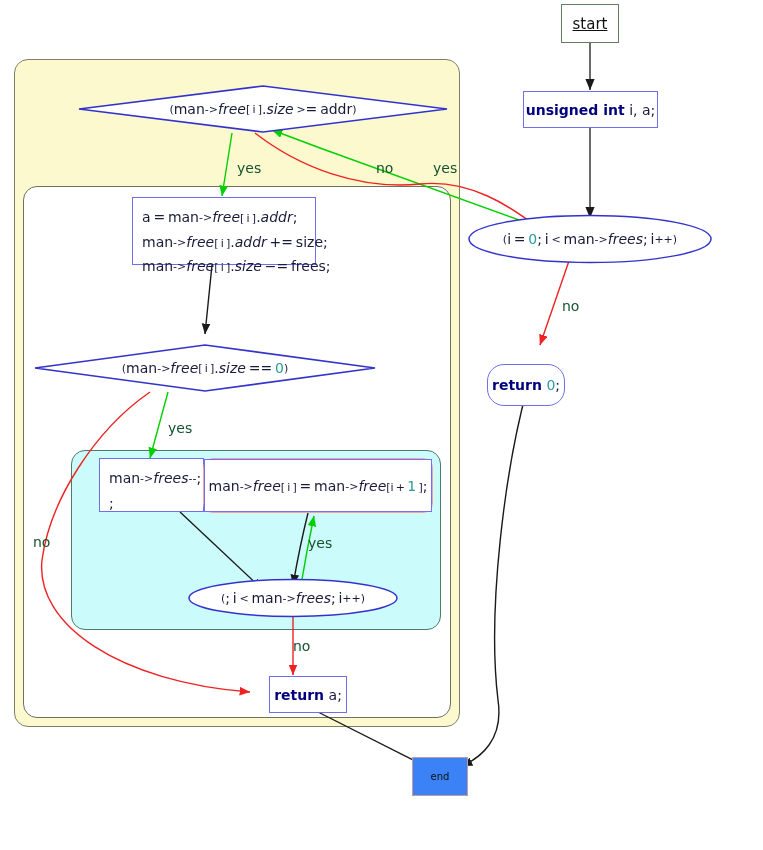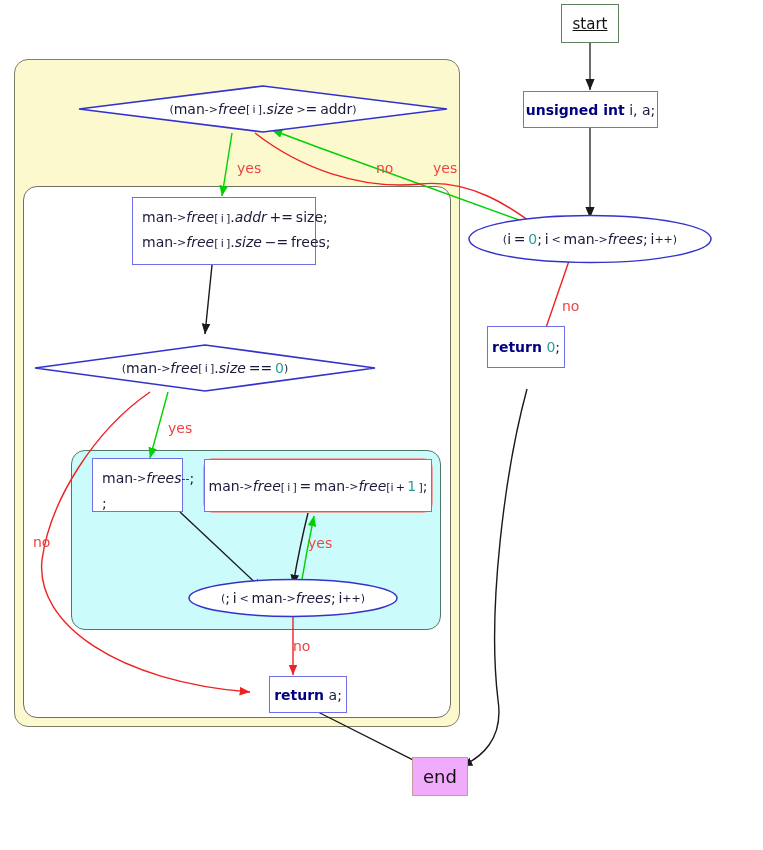--- a/index.html
+++ b/index.html
@@ -59,23 +59,23 @@
     text-align: center;
     white-space: nowrap;
   }
   .node-term {
     background: #ffffff;
     border: 1.5px solid #5f7f5f;
     font-size: 15px;
     color: #111111;
   }
   .node-end {
-    background: #f0abfc;
+    background: #3b82f6;
     border: 1.6px solid #c49a9a;
-    font-size: 18px;
+    font-size: 10px;
     color: #111111;
   }
   .node-stmt {
     background: #ffffff;
     border: 1.5px solid #6f6fe8;
     font-size: 14px;
     color: #1a1a3a;
     text-align: right;
   }
   .node-stmt-multi {
@@ -136,21 +136,21 @@
   .kw { color: #00007f; font-weight: bold; }
   .num { color: #2a9b9b; }
   .ital { font-style: italic; color: #1a1a3a; }
   .idx { font-size: 11px; }
   .paren { font-size: 11px; vertical-align: 0.08em; }
 
   
   .edge-label {
     position: absolute;
     font-size: 14px;
-    color: #ef4444;
+    color: #14532d;
     z-index: 12;
     white-space: nowrap;
   }
 </style>
 </head>
 <body>
 
 <div id="canvas">
 
   <div class="cluster cluster-outer" style="left:14px; top:59px; width:446px; height:668px;"></div>
@@ -226,55 +226,58 @@
         <span class="paren">&lt;</span>
         <span> man</span>
         <span class="paren">-&gt;</span>
         <span class="ital">frees</span>
         <span>; i</span>
         <span class="paren">++</span>
         <span class="paren">)</span>
     </div>
   </div>
 
-  <div class="node node-stmt" style="left:487px; top:326px; width:78px; height:42px;">
+  <div class="node node-stmt" style="left:487px; top:364px; width:78px; height:42px;border-radius:17px;">
     <span>
       <span class="kw">return</span>
       <span class="num">0</span><span>;</span>
     </span>
   </div>
 
   <div class="diamond-wrap" style="left:77px; top:84px; width:372px; height:50px;">
     <svg width="372" height="50" viewBox="0 0 372 50">
       <polygon points="2,25 186,2 370,25 186,48" fill="#ffffff" stroke="#3333cc" stroke-width="1.6"></polygon>
     </svg>
     <div class="diamond-label">
       <span class="paren">(</span><span>man</span><span class="paren">-&gt;</span><span class="ital">free</span><span class="idx">[ i ]</span><span>.</span><span class="ital">size</span> <span class="paren">&gt;</span><span>= addr</span><span class="paren">)</span>
     </div>
   </div>
 
   <div class="node node-stmt node-stmt-multi" style="left:132px; top:197px; width:184px; height:68px;">
     <span>
+      <span>a = man</span><span class="paren">-&gt;</span><span class="ital">free</span><span class="idx">[ i ]</span><span>.</span><span class="ital">addr</span><span>;</span>
+    </span>
+    <span>
       <span>man</span><span class="paren">-&gt;</span><span class="ital">free</span><span class="idx">[ i ]</span><span>.</span><span class="ital">addr</span> <span>+= size;</span>
     </span>
     <span>
       <span>man</span><span class="paren">-&gt;</span><span class="ital">free</span><span class="idx">[ i ]</span><span>.</span><span class="ital">size</span> <span>−= frees;</span>
     </span>
   </div>
 
   <div class="diamond-wrap" style="left:33px; top:343px; width:344px; height:50px;">
     <svg width="344" height="50" viewBox="0 0 344 50">
       <polygon points="2,25 172,2 342,25 172,48" fill="#ffffff" stroke="#3333cc" stroke-width="1.6"></polygon>
     </svg>
     <div class="diamond-label">
       <span class="paren">(</span><span>man</span><span class="paren">-&gt;</span><span class="ital">free</span><span class="idx">[ i ]</span><span>.</span><span class="ital">size</span> <span>== </span><span class="num">0</span><span class="paren">)</span>
     </div>
   </div>
 
-  <div class="node node-stmt node-stmt-multi" style="left:92px; top:458px; width:91px; height:54px;">
+  <div class="node node-stmt node-stmt-multi" style="left:99px; top:458px; width:105px; height:54px;">
     <span>
       <span>man</span><span class="paren">-&gt;</span><span class="ital">frees</span><span class="paren">--</span><span>;</span>
     </span>
     <span>;</span>
   </div>
 
   <div class="node node-highlight" style="left:203px; top:458px; width:230px; height:55px;">
     <div class="inner-box">
       <span>
         <span>man</span><span class="paren">-&gt;</span><span class="ital">free</span><span class="idx">[ i ]</span><span> = man</span><span class="paren">-&gt;</span><span class="ital">free</span><span class="idx">[i + </span><span class="num">1</span><span class="idx"> ]</span><span>;</span>

